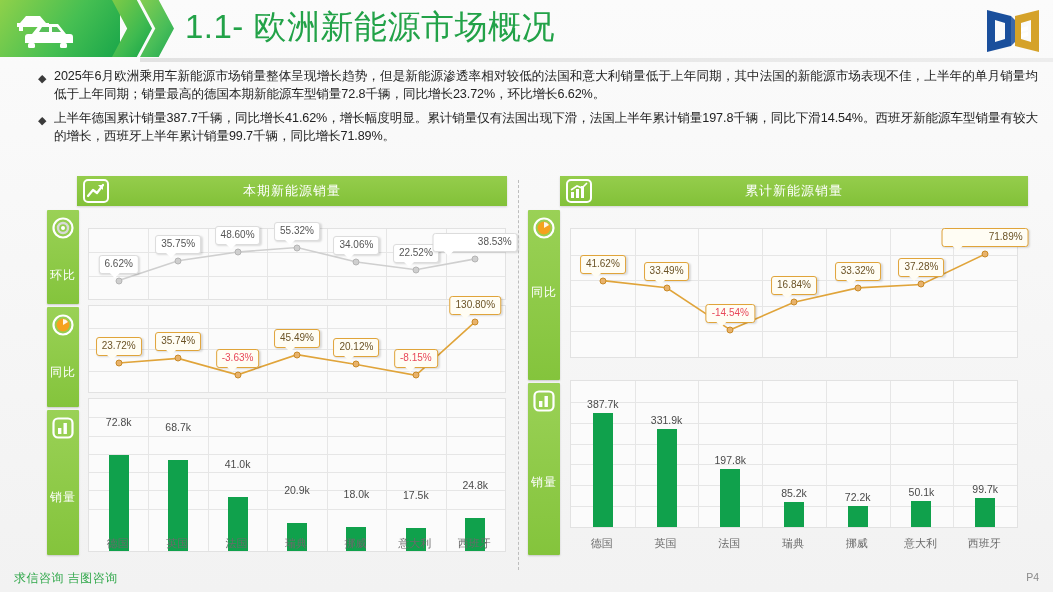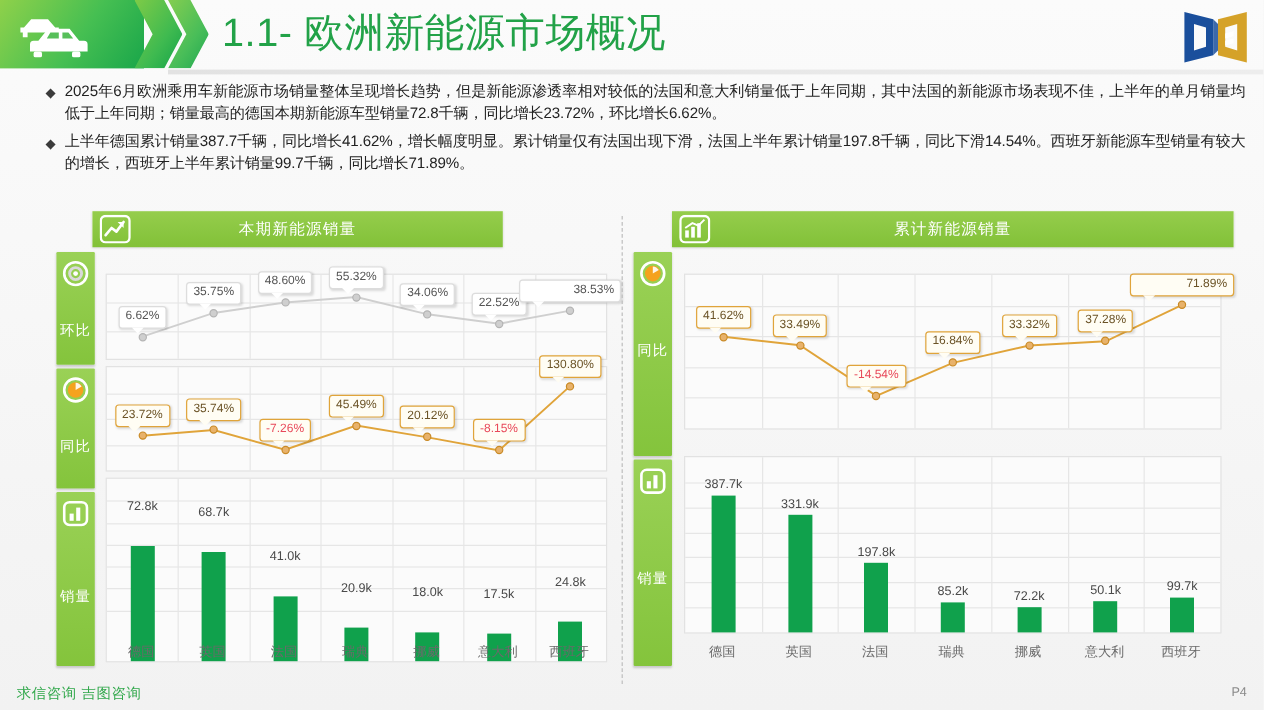--- a/index.html
+++ b/index.html
@@ -54,21 +54,21 @@
   .panel { position:absolute; top:176px; }
   #panel-left  { left:47px;  width:460px; }
   #panel-right { left:528px; width:500px; }
 
   .panel-head {
     position:relative; height:30px;
     background:#8cc63f;
     background:linear-gradient(180deg,#95cd4c 0%,#82c138 100%);
     box-shadow:0 1px 2px rgba(0,0,0,.15);
   }
-  #panel-left .panel-head { margin-left:30px; width:342px; }
+  #panel-left .panel-head { margin-left:30px; width:430px; }
   #panel-right .panel-head { margin-left:32px; width:468px; }
   .panel-head .hicon {
     position:absolute; left:6px; top:3px; width:26px; height:24px;
   }
   .panel-head .htitle {
     position:absolute; left:0; right:0; top:6px; text-align:center;
     font-size:13px; color:#ffffff; letter-spacing:1px;
   }
 
   
@@ -267,21 +267,21 @@
       <div class="grid-h" style="top: 43px;"></div>
       <div class="grid-h" style="top: 64.5px;"></div>
       <svg viewBox="0 0 416 86" style="position: absolute; left: 0px; top: 0px; width: 416px; height: 86px; overflow: visible;">
         <polyline points="29.714285714285715,57.0585 89.14285714285714,52.40075 148.57142857142858,68.795875 208,48.622625 267.42857142857144,58.4535 326.85714285714283,69.408125 386.2857142857143,15.56499999999999" fill="none" stroke="#e0a43a" stroke-width="1.6"></polyline>
       </svg>
       <div class="marker gold" style="left: 29.7143px; top: 57.0585px;"></div>
       <div class="bubble gold" style="left: 29.7143px; top: 50.0585px;">23.72%</div>
       <div class="marker gold" style="left: 89.1429px; top: 52.4008px;"></div>
       <div class="bubble gold" style="left: 89.1429px; top: 45.4008px;">35.74%</div>
       <div class="marker gold" style="left: 148.571px; top: 68.7959px;"></div>
-      <div class="bubble gold neg" style="left: 148.571px; top: 61.7959px;">-7.26%</div>
+      <div class="bubble gold neg" style="left: 148.571px; top: 61.7959px;">-3.63%</div>
       <div class="marker gold" style="left: 208px; top: 48.6226px;"></div>
       <div class="bubble gold" style="left: 208px; top: 41.6226px;">45.49%</div>
       <div class="marker gold" style="left: 267.429px; top: 58.4535px;"></div>
       <div class="bubble gold" style="left: 267.429px; top: 51.4535px;">20.12%</div>
       <div class="marker gold" style="left: 326.857px; top: 69.4081px;"></div>
       <div class="bubble gold neg" style="left: 326.857px; top: 62.4081px;">-8.15%</div>
       <div class="marker gold" style="left: 386.286px; top: 15.565px;"></div>
       <div class="bubble gold" style="left: 386.286px; top: 8.565px;">130.80%</div>
     </div>
 

